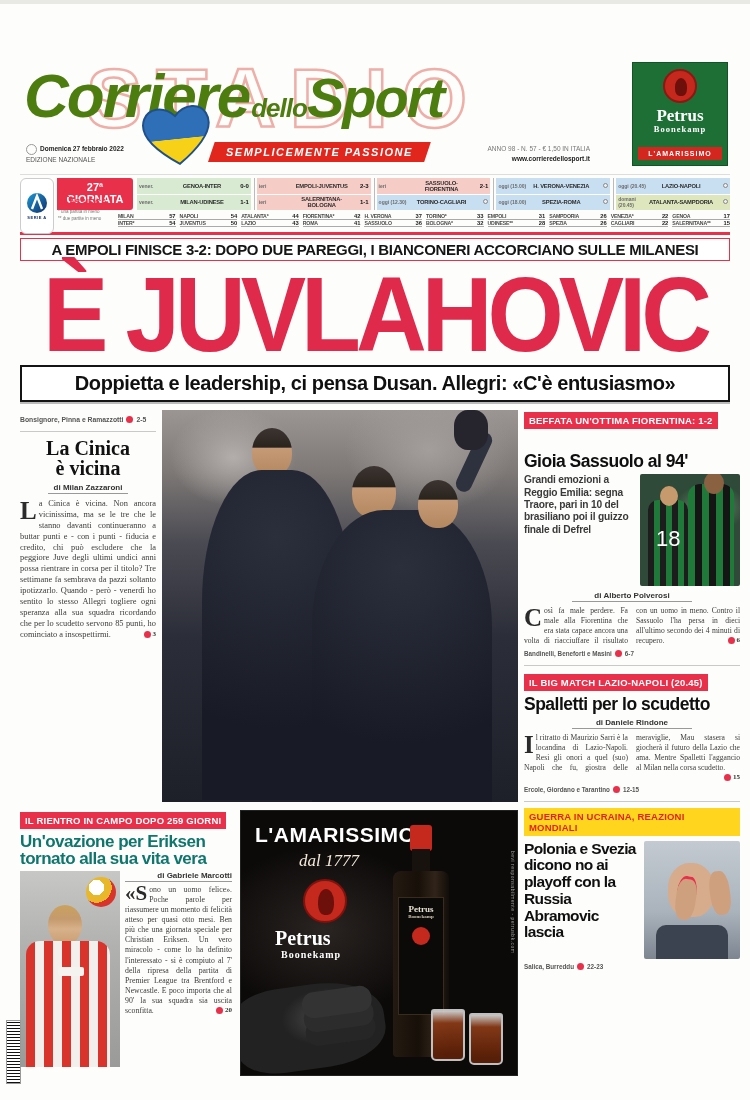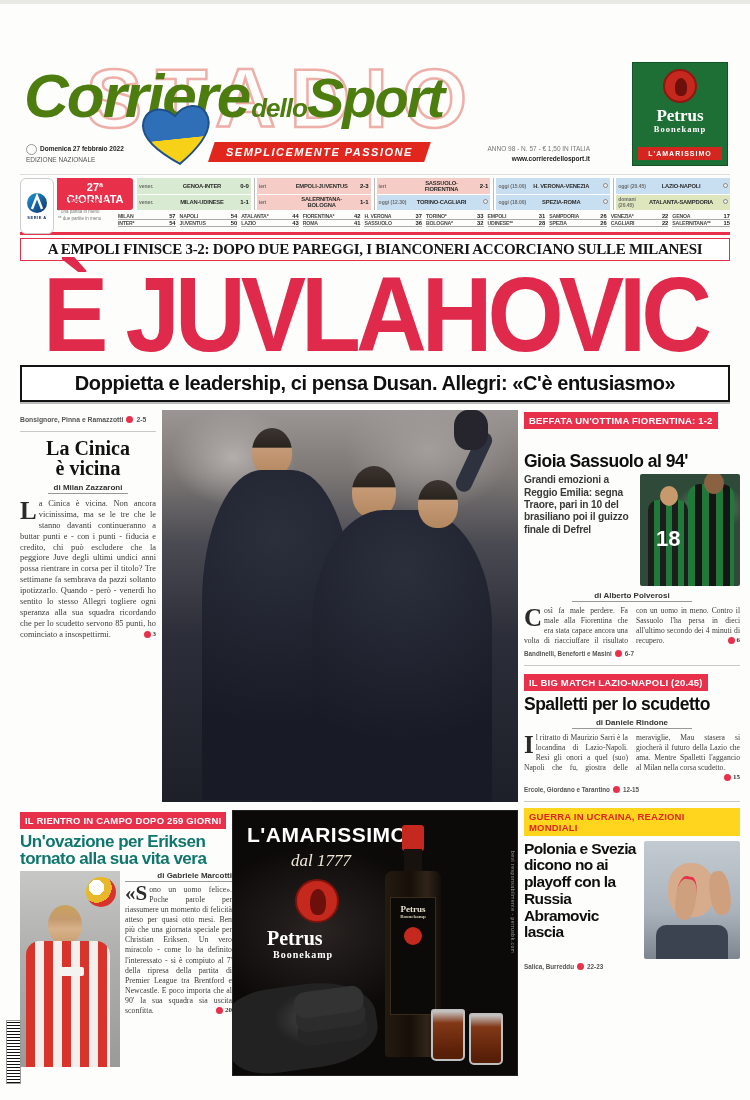--- a/index.html
+++ b/index.html
@@ -63,21 +63,21 @@
   .legend { font-size:4.5px; color:#777; line-height:1.5; margin-top:2px; }
   .st-row { flex:1; display:flex; gap:4px; margin-left:6px; }
   .st-col { flex:1; display:flex; flex-direction:column; justify-content:space-between; }
   .st-cell { display:flex; justify-content:space-between; align-items:flex-end; border-bottom:1px solid #aaa; }
   .st-cell span { font-size:5.2px; font-weight:bold; color:#4a4a4a; letter-spacing:-.2px; white-space:nowrap; }
   .st-cell b { font-size:5.8px; color:#222; }
 
   
   .hl { margin:5px 20px 0; border-top:3px solid #e8304b; }
   .kicker { margin-top:3px; border:1px solid #e8304b; background:#fff; text-align:center;
-            font-size:15px; font-weight:bold; color:#151515; letter-spacing:-.3px; padding:2px 0;font-family:Liberation Serif, serif; }
+            font-size:15px; font-weight:bold; color:#151515; letter-spacing:-.3px; padding:2px 0; }
   .big-title { text-align:center; color:#e02a4c; font-weight:bold; font-size:98px; letter-spacing:-5px;
                line-height:.98; transform:scaleY(1.08); transform-origin:50% 60%; padding:6px 0 2px; white-space:nowrap; }
   .subhead { border:2px solid #141414; background:#fff; text-align:center; font-size:20px; font-weight:bold;
              color:#101010; letter-spacing:-.4px; padding:5px 2px; box-shadow:0 2px 0 #bbb; }
 
   
   .main { margin:8px 20px 0; display:flex; gap:6px; }
   .left-region { width:498px; flex:none; }
   .top-row { display:flex; gap:6px; height:392px; }
   .left-col { width:136px; flex:none; display:flex; flex-direction:column; }
@@ -96,21 +96,21 @@
 
   .photo-main { flex:1; position:relative; background:
       radial-gradient(90px 70px at 20% 12%, #b3aeab 0%, rgba(179,174,171,0) 70%),
       radial-gradient(120px 90px at 75% 10%, #a39e9b 0%, rgba(163,158,155,0) 70%),
       linear-gradient(180deg,#9b9693 0%,#7d7875 16%,#4a4a52 34%,#2b2d38 58%,#1d1f29 100%); overflow:hidden; }
   .head { position:absolute; border-radius:50% 50% 45% 45%; background:linear-gradient(180deg,#3c3430 0%,#2a241f 40%,#c59a76 42%,#b3875f 100%); }
   .torso { position:absolute; background:radial-gradient(circle at 50% 20%, #2b2f3c 0%, #181b25 70%); border-radius:40% 40% 0 0; }
   .fist { position:absolute; width:34px; height:40px; background:#26242c; border-radius:40%; }
   .sleeve { position:absolute; width:16px; height:64px; background:#2e323e; border-radius:8px; transform:rotate(25deg); }
 
-  .bottom-row { display:flex; margin-top:8px; height:266px; }
+  .bottom-row { display:flex; gap:8px; margin-top:8px; height:266px; }
 
   
   .label-bar { color:#fff; background:#e8304b; font-weight:bold; font-size:9.5px; letter-spacing:.2px;
                padding:3px 5px; display:inline-block; }
   .label-bar.yellow { background:#ffd51e; color:#e02424; }
 
   
   .eriksen { width:212px; flex:none; }
   .ek-title { font-size:17px; font-weight:bold; letter-spacing:-.5px; line-height:1.02; color:#0f766e; margin:4px 0 3px; }
   .ek-flex { display:flex; gap:5px; }
@@ -157,21 +157,21 @@
   .sf-row { display:flex; gap:4px; }
   .sf-text { font-size:10.2px; font-weight:bold; color:#3a3a3a; line-height:1.22; letter-spacing:-.2px; flex:1; }
   .sec-photo { flex:none; position:relative; overflow:hidden; border-radius:2px; }
   .ph-sassuolo { width:100px; height:112px; background:radial-gradient(60px 40px at 70% 30%, #6c8f72 0%, #2f4a38 60%), #31503c; }
   .ph-sassuolo .p1 { position:absolute; left:8px; top:26px; width:40px; height:86px; border-radius:10px 10px 0 0;
                      background:repeating-linear-gradient(90deg,#1d1d1d 0 6px,#1f7a3a 6px 12px); }
   .ph-sassuolo .p2 { position:absolute; right:6px; top:10px; width:46px; height:102px; border-radius:12px 12px 0 0;
                      background:repeating-linear-gradient(90deg,#1f7a3a 0 7px,#151515 7px 14px); }
   .ph-sassuolo .h1 { position:absolute; left:20px; top:12px; width:18px; height:20px; border-radius:50%; background:#c79a6e; }
   .ph-sassuolo .h2 { position:absolute; right:16px; top:-2px; width:20px; height:22px; border-radius:50%; background:#8a6242; }
-  .ph-sassuolo .num { position:absolute; left:16px; top:52px; color:#fff; font-weight:bold; font-size:22px; }
+  .ph-sassuolo .num { position:absolute; left:16px; top:52px; color:#fff; font-weight:normal; font-size:22px; }
   .ph-sarri { width:112px; height:104px; background:linear-gradient(180deg,#c9b8a4 0%,#b3a28e 55%,#8e7e6c 100%); }
   .ph-sarri .m1 { position:absolute; left:10px; top:24px; width:44px; height:80px; border-radius:12px 12px 0 0; background:#242835; }
   .ph-sarri .m2 { position:absolute; right:8px; top:18px; width:48px; height:86px; border-radius:12px 12px 0 0; background:#2b3040; }
   .ph-sarri .h1 { position:absolute; left:22px; top:6px; width:20px; height:22px; border-radius:50%; background:#c9a07a; }
   .ph-sarri .h2 { position:absolute; right:20px; top:0; width:22px; height:24px; border-radius:50%; background:#bf9468; }
   .ph-sarri .arm { position:absolute; left:0px; top:10px; width:14px; height:40px; background:#242835; border-radius:6px; transform:rotate(30deg); }
   .ph-abra { width:96px; height:118px; background:linear-gradient(180deg,#c3cad1 0%,#aab3bc 60%,#7d8690 100%); }
   .ph-abra .face { position:absolute; left:24px; top:22px; width:46px; height:54px; border-radius:46% 46% 42% 42%; background:#d6ac8c; }
   .ph-abra .hand { position:absolute; width:20px; height:44px; border-radius:40%; background:#cfa07e; top:30px; }
   .ph-abra .hl { left:12px; transform:rotate(8deg); } .ph-abra .hr2 { right:10px; transform:rotate(-8deg); }

